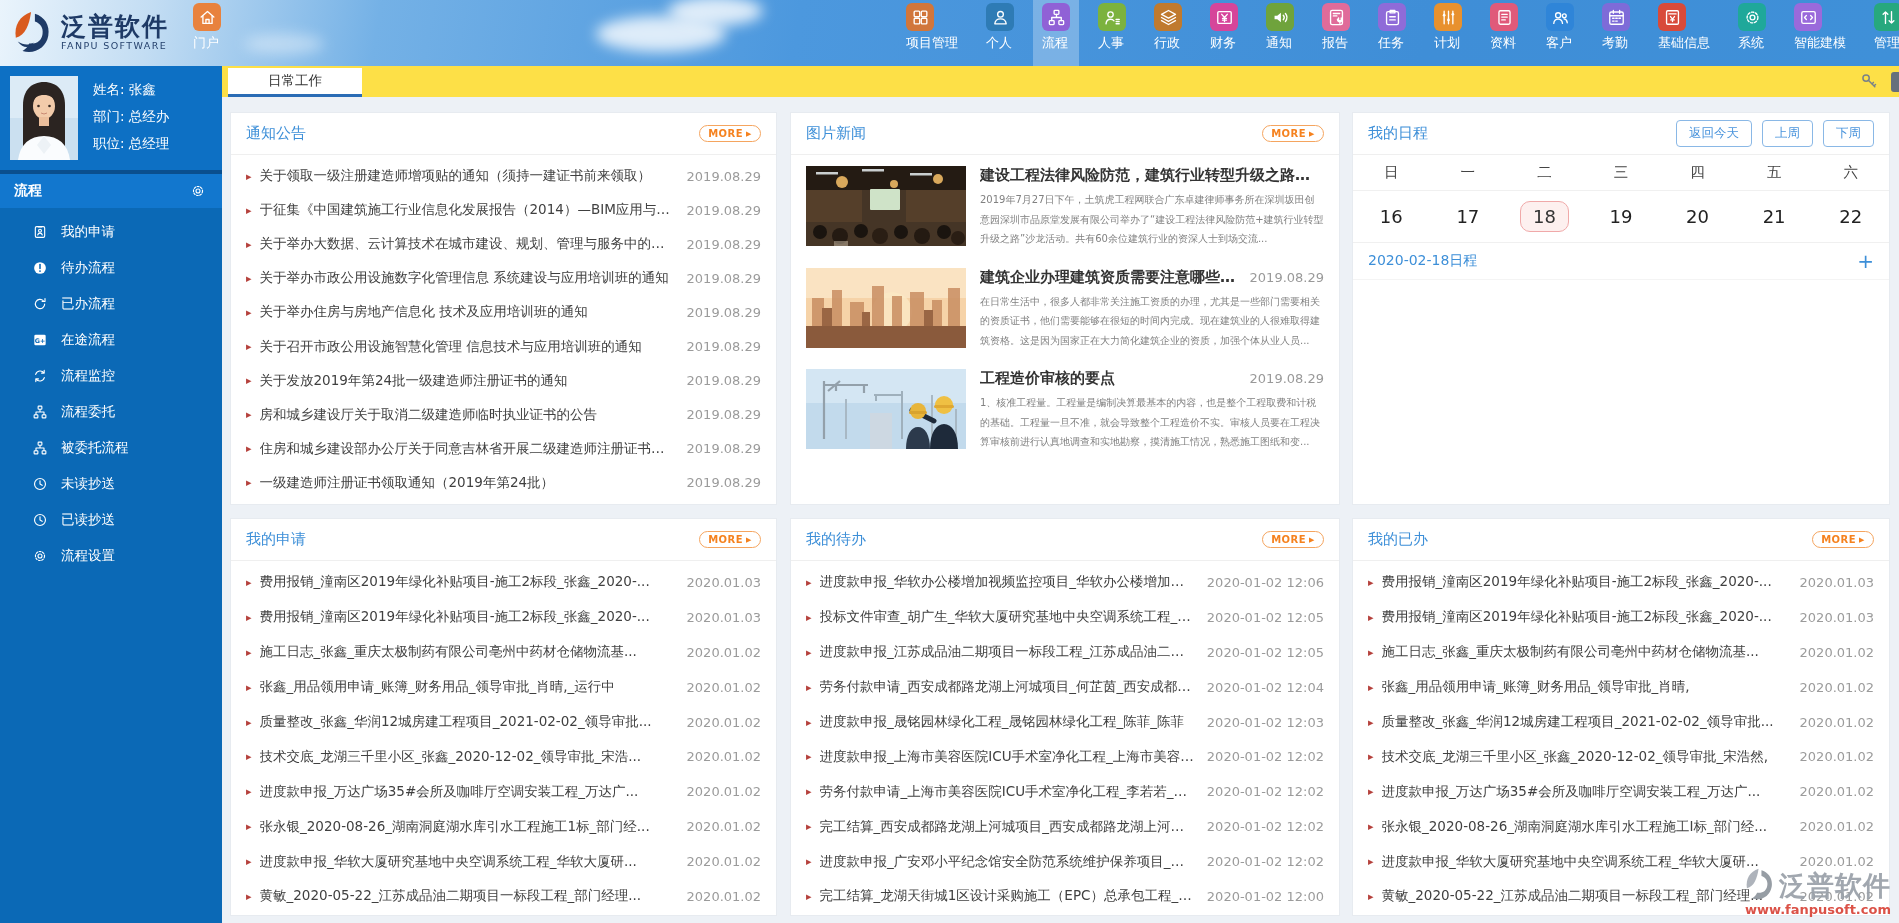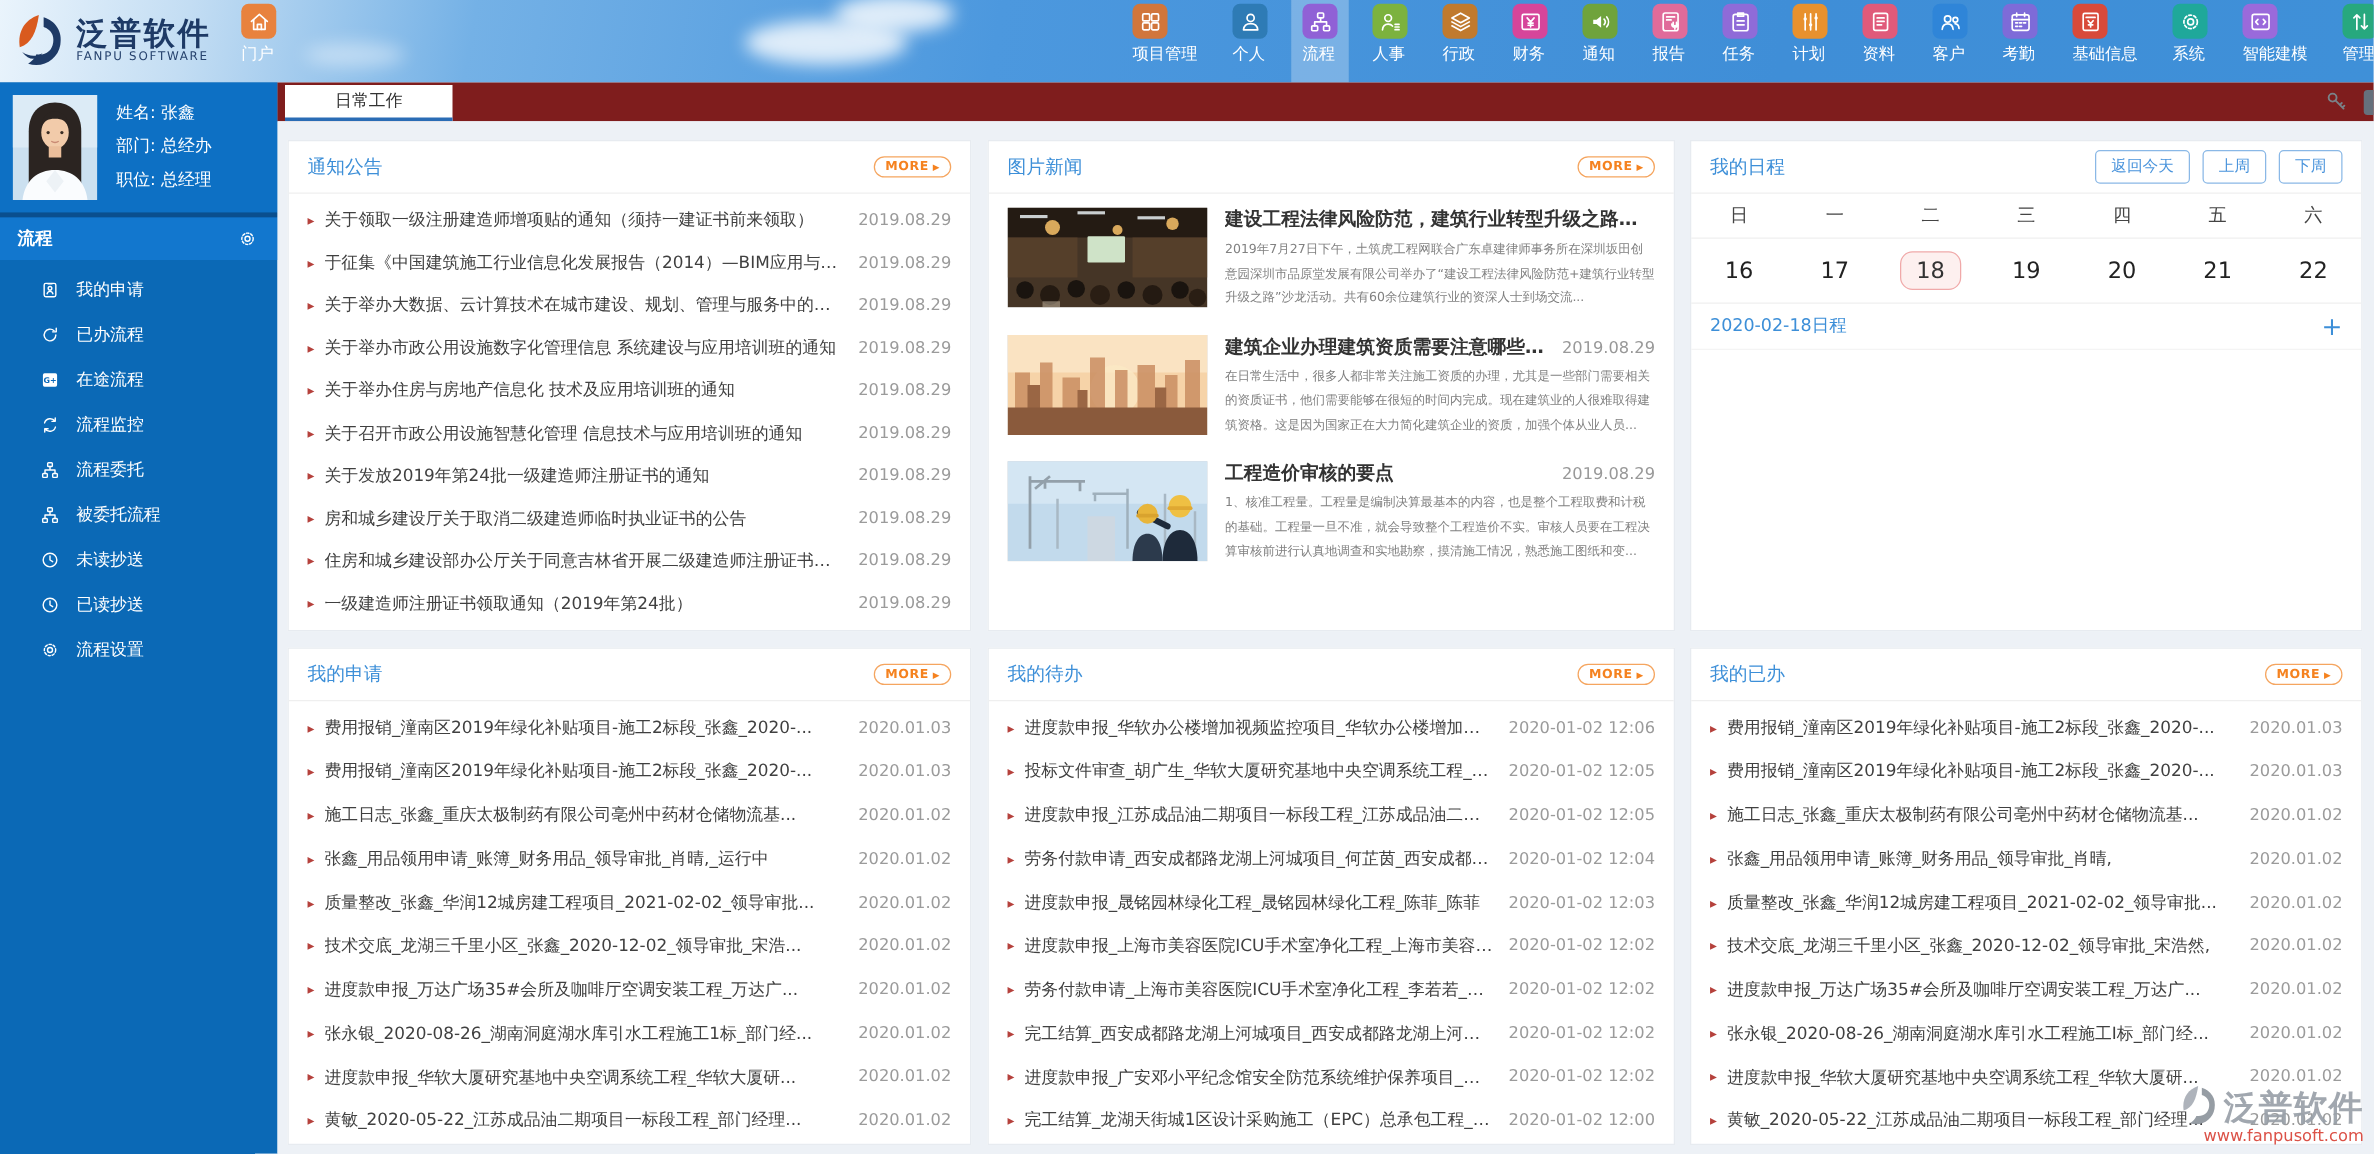--- a/index.html
+++ b/index.html
@@ -34,21 +34,21 @@
   .profile-info { margin-left:15px; color:#fff; font-size:13.5px; display:flex; flex-direction:column; justify-content:space-between; padding:5px 0 7px; }
   .sb-divider { height:4px; background:#0A4F8E; }
   .section-hd { height:34px; background:#1277CE; display:flex; align-items:center; justify-content:space-between; padding:0 16px 0 14px; color:#fff; font-size:14px; font-weight:bold; }
   .section-hd svg { width:16px; height:16px; display:block; cursor:pointer; }
   .menu { padding-top:6px; }
   .menu-item { height:36px; display:flex; align-items:center; color:#fff; font-size:13.5px; cursor:pointer; }
   .menu-ico { width:16px; height:16px; margin:0 13px 0 32px; flex:none; }
   .menu-ico svg { width:16px; height:16px; display:block; }
 
   
-  .tabbar { position:absolute; left:222px; top:66px; width:1677px; height:31px; background:#7f1d1d; overflow:hidden; }
+  .tabbar { position:absolute; left:222px; top:66px; width:1677px; height:31px; background:#fde047; overflow:hidden; }
   .tab-active { position:absolute; left:6px; top:2px; width:134px; height:29px; background:#fff;
     border-bottom:3px solid #2A6CB5; display:flex; align-items:center; justify-content:center; font-size:13.5px; color:#333; cursor:pointer; }
   .tabbar-right { position:absolute; right:20px; top:5px; display:flex; gap:12px; align-items:center; }
   .tabbar-right svg { width:20px; height:20px; display:block; cursor:pointer; }
   .partial-ico { position:absolute; right:-10px; top:6px; width:18px; height:20px; background:#66707C; border-radius:3px; }
 
   
   .content { position:absolute; left:222px; top:97px; width:1790px; height:826px; background:#EDF1F6; }
   .panel { position:absolute; background:#fff; border:1px solid #E7EBF0; }
   .panel-hd { height:42px; display:flex; align-items:center; justify-content:space-between; padding:0 15px; border-bottom:1px solid #EFEFEF; }
@@ -84,21 +84,21 @@
   .date-cell.today { background:#FDF0EF; border:1px solid #F0A9A9; border-radius:10px; color:#333; }
   .sched-day-row { display:flex; justify-content:space-between; align-items:center; padding:9px 15px; border-bottom:1px solid #F4F4F4; }
   .sched-day-label { color:#3D8FD8; font-size:14px; }
   .add-btn { color:#3D8FD8; font-size:20px; line-height:18px; cursor:pointer; }
 
   
   .watermark { position:absolute; right:8px; bottom:6px; text-align:right; opacity:.93; pointer-events:none; }
   .wm-row { display:flex; align-items:center; justify-content:flex-end; gap:3px; }
   .wm-row svg { width:32px; height:34px; }
   .wm-name { font-size:27px; font-weight:bold; color:#9AA1A9; letter-spacing:1px; }
-  .wm-url { font-size:13px; font-weight:normal; color:#D9453A; margin-top:-3px; }
+  .wm-url { font-size:13px; font-weight:bold; color:#D9453A; margin-top:-3px; }
 </style>
 </head>
 <body>
 
 <div class="header">
   <div class="cloud c1"></div>
   <div class="cloud c2"></div>
   <div class="cloud c3"></div>
   <div class="logo-block">
     <span class="logo-mark">
@@ -328,20 +328,30 @@
   <div class="menu" id="menu-items">
       <div class="menu-item">
         <span class="menu-ico">
           <svg viewBox="0 0 24 24" fill="none" stroke="#fff" stroke-width="1.7" stroke-linecap="round" stroke-linejoin="round">
             <rect x="5" y="4" width="14" height="16" rx="2"></rect>
             <circle cx="12" cy="10" r="2.2"></circle>
             <path d="M8.5 16.5c.5-2 1.8-2.9 3.5-2.9s3 .9 3.5 2.9M9.5 4.5h5"></path>
           </svg>
         </span>
         <span>我的申请</span>
+      </div>
+      <div class="menu-item">
+        <span class="menu-ico">
+          <svg viewBox="0 0 24 24" fill="none" stroke="#fff" stroke-width="1.7" stroke-linecap="round" stroke-linejoin="round">
+            <circle cx="12" cy="12" r="8.8" fill="#fff" stroke="none"></circle>
+            <path d="M12 6.8v6" stroke="#0B69B9" stroke-width="2.4"></path>
+            <circle cx="12" cy="16.6" r="1.4" fill="#0B69B9" stroke="none"></circle>
+          </svg>
+        </span>
+        <span>待办流程</span>
       </div>
       <div class="menu-item">
         <span class="menu-ico">
           <svg viewBox="0 0 24 24" fill="none" stroke="#fff" stroke-width="1.7" stroke-linecap="round" stroke-linejoin="round">
             <path d="M19 12a7 7 0 1 1-2.1-5"></path>
             <path d="M19.5 3.8V8.2h-4.4"></path>
           </svg>
         </span>
         <span>已办流程</span>
       </div>

